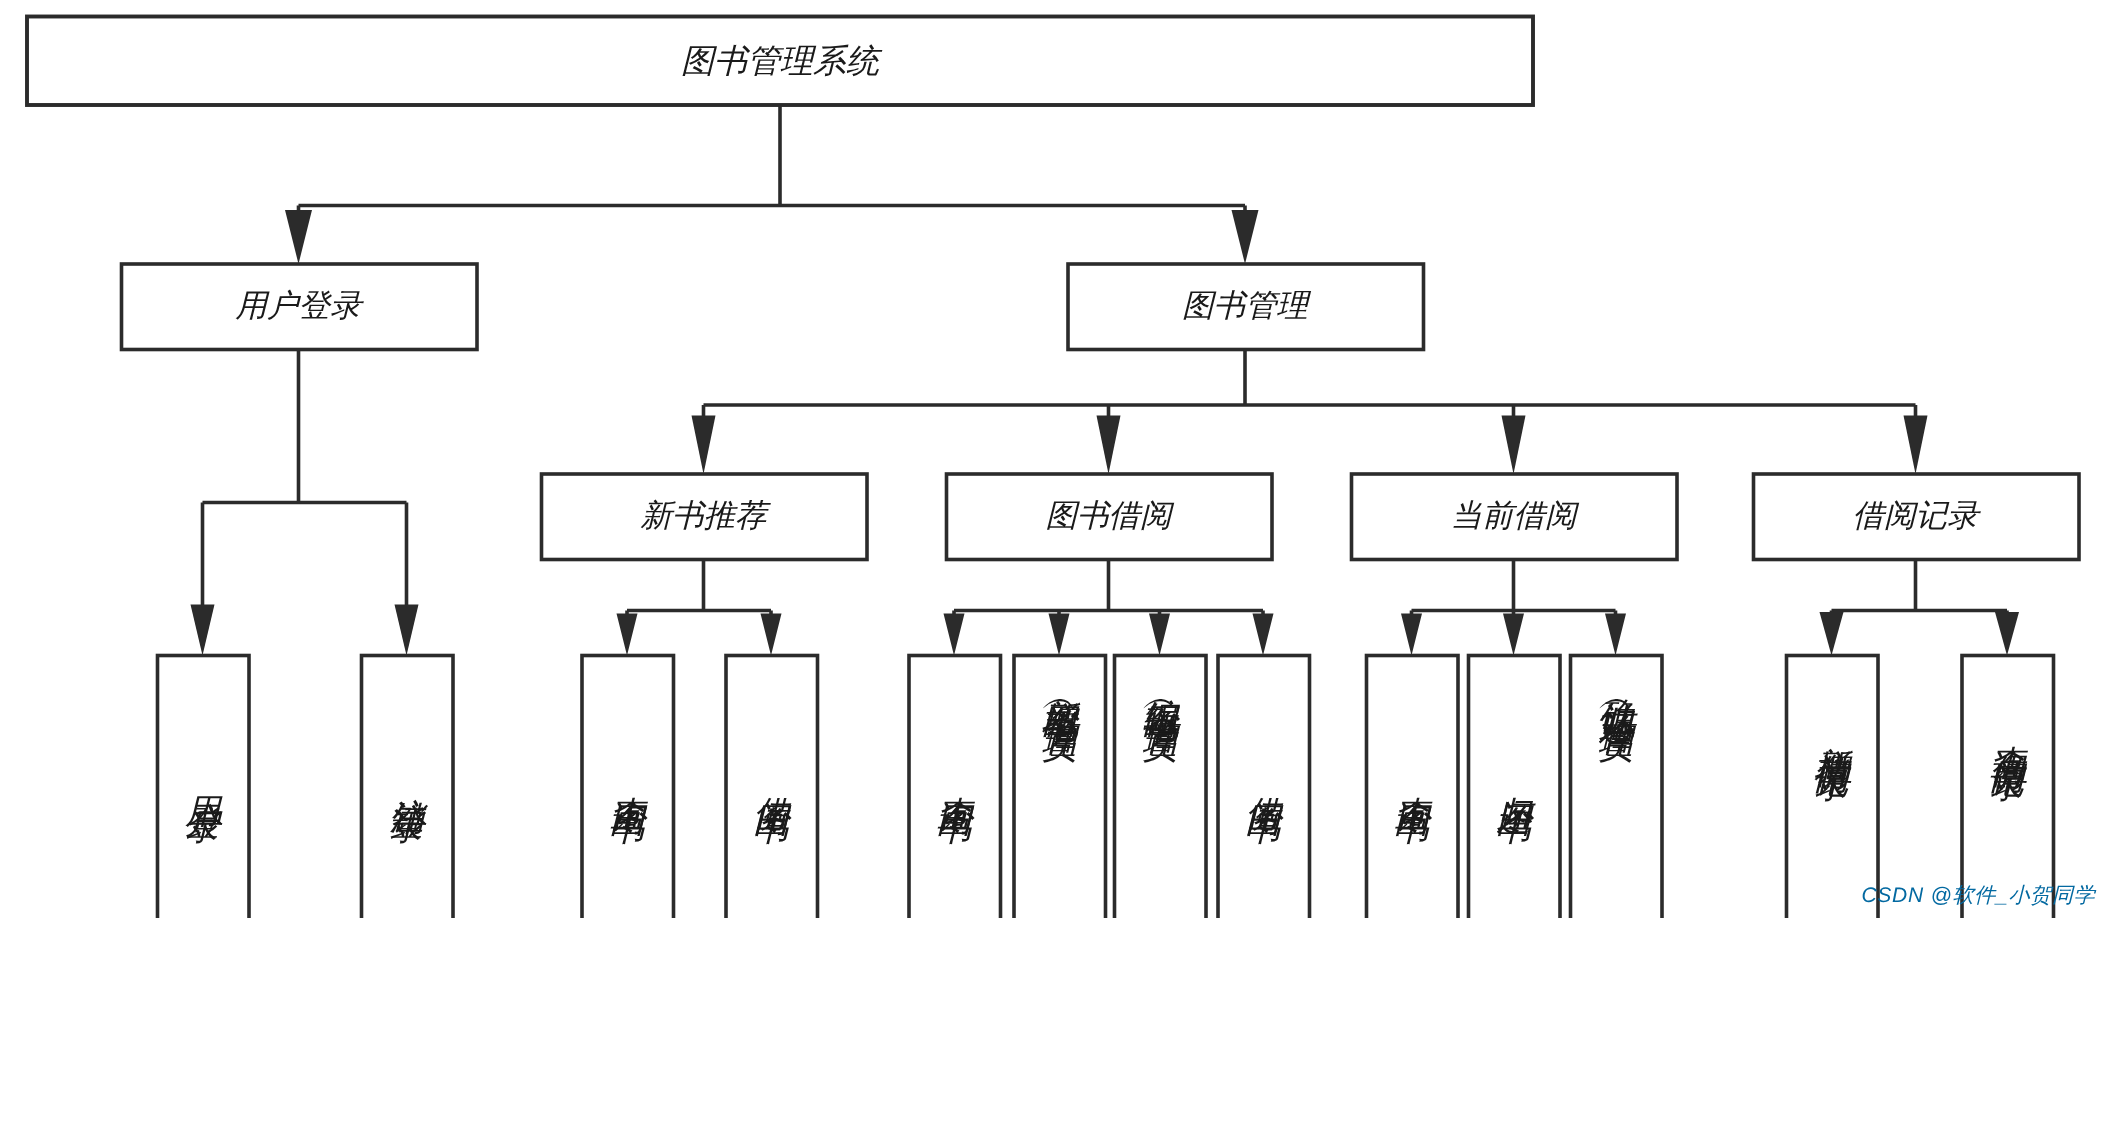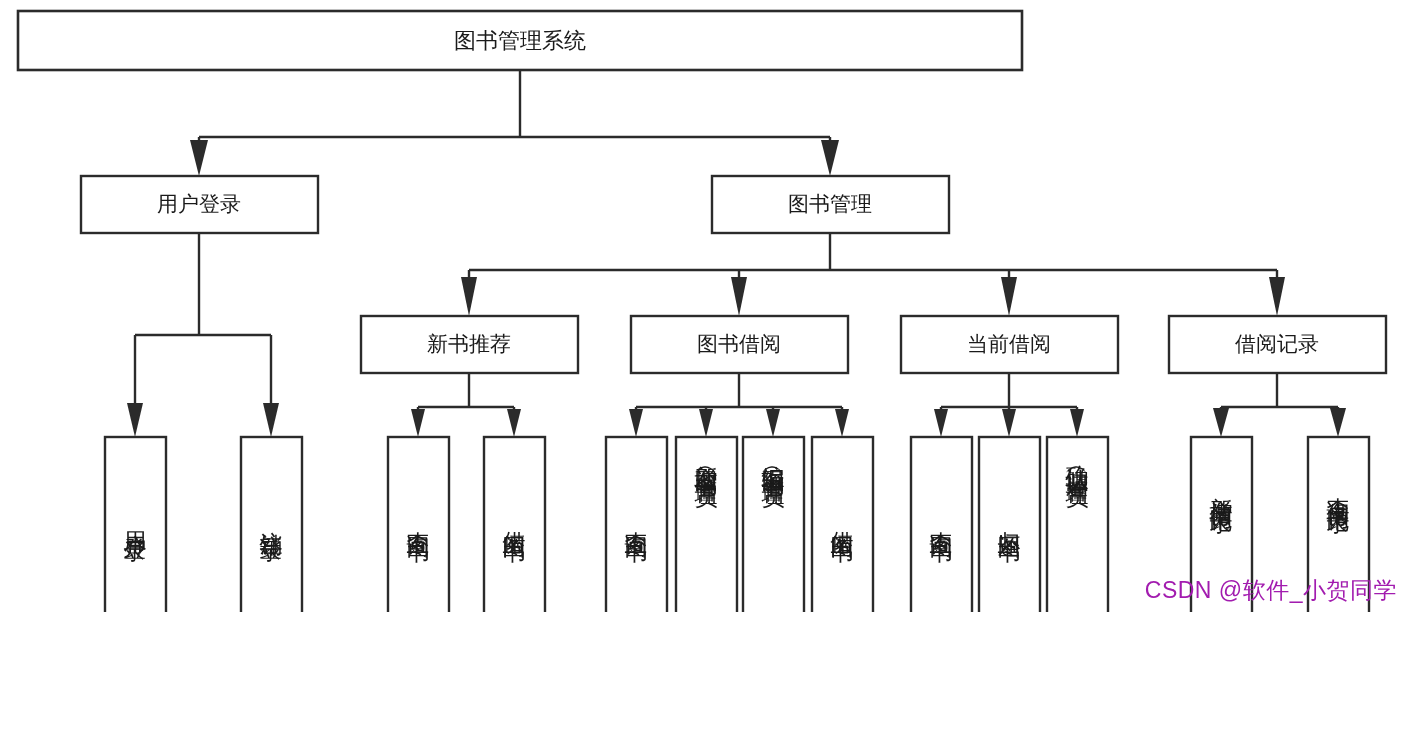--- a/index.html
+++ b/index.html
@@ -10,20 +10,21 @@
   }
   body {
     font-family: "Liberation Sans", "DejaVu Sans", sans-serif;
   }
   #diagram-root {
     position: relative;
     width: 1405px;
     height: 612px;
     background: #ffffff;
     overflow: hidden;
+    font-style: italic;
   }
   #diagram-svg {
     position: absolute;
     left: 0;
     top: 0;
     width: 1405px;
     height: 747px;
     display: block;
   }
   .node-box {
@@ -70,22 +71,22 @@
     letter-spacing: 3px;
     color: #1a1a1a;
     white-space: nowrap;
     text-align: left;
   }
   .watermark {
     position: absolute;
     right: 8px;
     bottom: 6px;
     font-family: "Liberation Sans", "DejaVu Sans", sans-serif;
-    font-size: 23px;
-    color: #a21caf;
+    font-size: 14px;
+    color: #0369a1;
     letter-spacing: 0.5px;
     white-space: nowrap;
     pointer-events: none;
   }
 </style>
 </head>
 <body>
 
 <div id="diagram-root">
 

